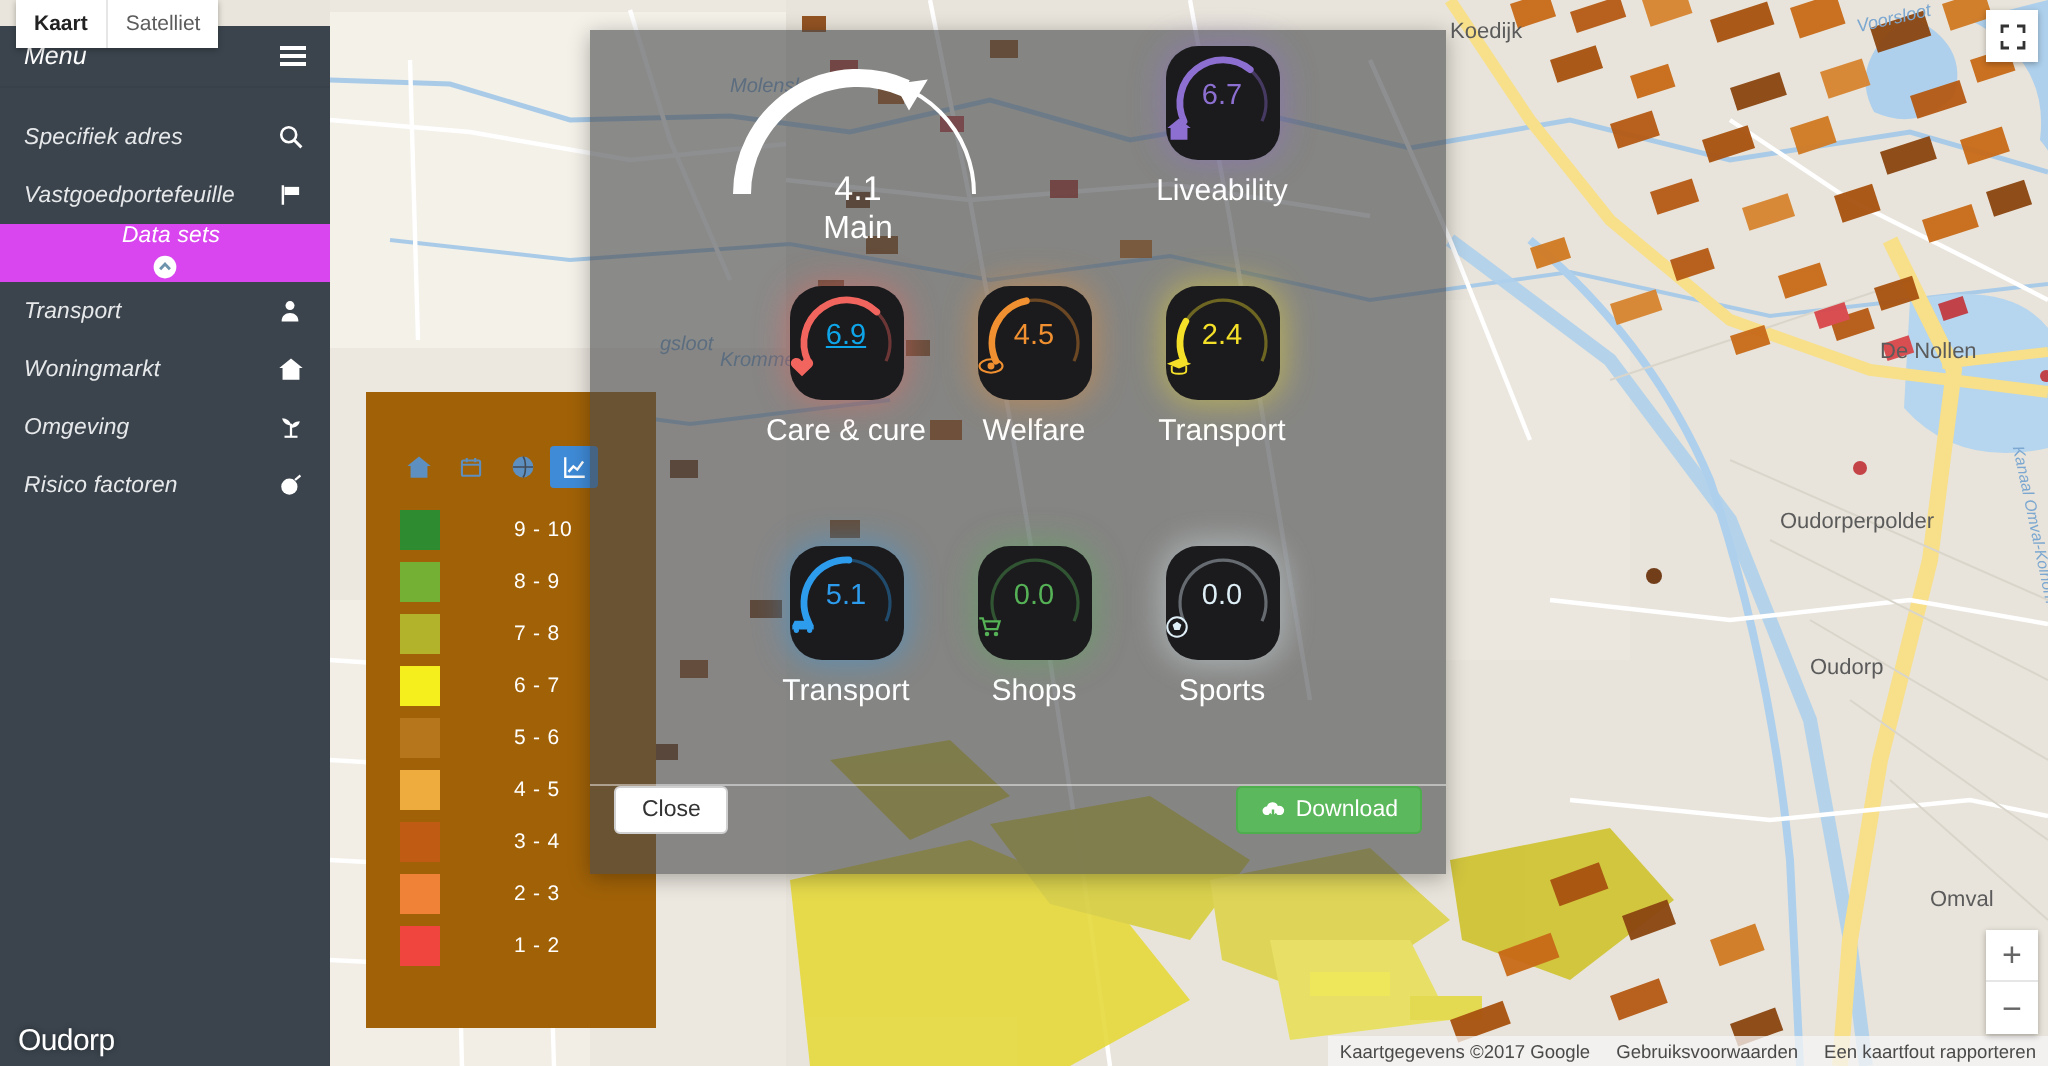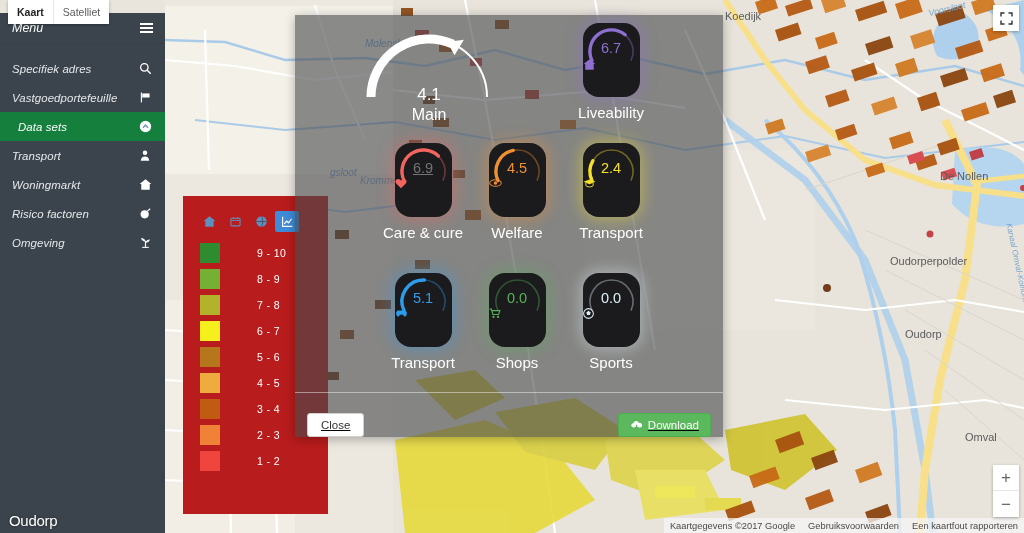--- a/index.html
+++ b/index.html
@@ -39,21 +39,21 @@
   }
   .side-head .lbl { flex:1; }
   .burger { width:13px; }
   .burger i { display:block; height:1.6px; background:#fff; margin:2.4px 0; }
   .side-item {
     height:29px; display:flex; align-items:center;
     padding:0 12px; color:#e6e8ea; font-size:11.4px;
     cursor:pointer; position:relative;
   }
   .side-item .lbl { flex:1; letter-spacing:.1px;}
-  .side-item.active { background:#15803d; color:#fff; }
+  .side-item.active { background:#d946ef; color:#fff;flex-direction:column; }
   .side-item.active .lbl { padding-left:6px; }
   .side-icon { width:16px; height:16px; display:flex; align-items:center;
                justify-content:center; color:#fff; }
   .side-icon svg { display:block; }
   .side-gap { height:10px; }
 
   
   #map-tabs {
     position:absolute; left:8px; top:0px; display:flex;
     background:#fff; box-shadow:0 1px 3px rgba(0,0,0,.3);
@@ -96,21 +96,21 @@
     position:absolute; right:0; bottom:0; height:15px; z-index:25;
     display:flex; align-items:center; gap:13px; padding:0 6px;
     font-size:9.3px; color:#4a4a4a;
     background:rgba(245,245,245,.75);
   }
   #attrib span { cursor:pointer; white-space:nowrap; }
 
   
   #legend {
     position:absolute; left:183px; top:196px; width:145px; height:318px;
-    background:#b91c1c; z-index:40; padding-top:9px;
+    background:#a16207; z-index:40; padding-top:21px;
   }
   .legend-tabs { display:flex; gap:2px; padding:6px 10px 2px 14px; }
   .legend-tab {
     width:24px; height:21px; display:flex; align-items:center;
     justify-content:center; color:#5d8fc0; cursor:pointer;
     border:1px solid transparent; border-radius:2px;
   }
   .legend-tab.active { background:#3f8bd8; color:#fff; }
   .legend-rows { padding:6px 0 0 0; }
   .legend-row {
@@ -123,23 +123,22 @@
 
   
   #modal {
     position:absolute; left:295px; top:15px; width:428px; height:422px;
     background:rgba(72,74,77,.62); z-index:60;
     box-shadow:0 2px 10px rgba(0,0,0,.3);
   }
   .modal-body { position:relative; height:377px; }
   .modal-foot {
     height:45px; border-top:1px solid rgba(255,255,255,.45);
-    display:flex; align-items:flex-end; justify-content:space-between;
+    display:flex; align-items:flex-start; justify-content:space-between;
     padding:0 12px;
-    text-decoration:underline;
   }
   #close-btn {
     background:#fff; border:1px solid #d0d0d0; border-radius:3px;
     padding:5px 13px; font-size:11.5px; color:#333; cursor:pointer;
   }
   #dl-btn {
     background:#5cb85c; border:1px solid #4cae4c; border-radius:3px;
     padding:5px 11px; font-size:11.5px; color:#fff; cursor:pointer;
     display:flex; align-items:center; gap:5px;
   }
@@ -155,21 +154,21 @@
   #main-gauge .mg-lbl {
     position:absolute; left:0; right:0; top:83px; text-align:center;
     color:#fff; font-size:16px;
   }
 
   
   .tile-wrap {
     position:absolute; width:96px; text-align:center;
   }
   .tile {
-    width:57px; height:74px; border-radius:16px;
+    width:57px; height:57px; border-radius:16px;
     margin:0 auto; position:relative;
     background:#1b1b1d;
   }
   .tile svg { position:absolute; left:0; top:0; }
   .tile .t-val {
     position:absolute; left:0; right:0; top:17px; text-align:center;
     font-size:14.5px; font-weight:normal;
   }
   .tile .t-ico {
     position:absolute; left:0; right:0; top:35px;
@@ -328,21 +327,21 @@
   <div id="map-labels">
       <div class="map-label water-label" style="left: 200px; top: 38px; font-size: 10px;">Molensloot</div>
       <div class="map-label water-label" style="left: 195px; top: 175px; font-size: 10px;">Kromme Sloot</div>
       <div class="map-label water-label" style="left: 165px; top: 167px; font-size: 10px;">gsloot</div>
       <div class="map-label" style="left: 560px; top: 10px; font-size: 11px;">Koedijk</div>
       <div class="map-label water-label" style="left: 763px; top: 4px; font-size: 9px; transform: rotate(-13deg);">Voorsloot</div>
       <div class="map-label" style="left: 775px; top: 170px; font-size: 11px;">De Nollen</div>
       <div class="map-label" style="left: 725px; top: 255px; font-size: 11px;">Oudorperpolder</div>
       <div class="map-label" style="left: 740px; top: 328px; font-size: 11px;">Oudorp</div>
       <div class="map-label water-label" style="left: 812px; top: 258px; font-size: 8px; transform: rotate(78deg);">Kanaal Omval-Kolhorn</div>
-      <div class="map-label" style="left: 800px; top: 431px; font-size: 11px;">Omval</div>
+      <div class="map-label" style="left: 800px; top: 444px; font-size: 11px;">Omval</div>
     </div>
 </div>
 
 <div id="map-tabs">
     <div class="active">Kaart</div>
     <div class="">Satelliet</div>
   </div>
 
 <div id="fs-btn">
   <svg width="13" height="13" viewBox="0 0 13 13">
@@ -412,36 +411,36 @@
       </div>
       <div class="side-item">
         <span class="lbl">Woningmarkt</span>
         <span class="side-icon">
           <svg width="13" height="13" viewBox="0 0 16 16">
             <path d="M8 1.6 0.8 7.4h2v7.2h10.4V7.4h2z" fill="currentColor"></path>
           </svg>
         </span>
       </div>
       <div class="side-item">
-        <span class="lbl">Risico factoren</span>
-        <span class="side-icon">
-          <svg width="13" height="13" viewBox="0 0 16 16">
-            <circle cx="7" cy="9" r="5" fill="currentColor"></circle>
-            <path d="M10 4.4 13.4 1.6l.8 1.2-3.2 2.6z" fill="currentColor"></path>
-          </svg>
-        </span>
-      </div>
-      <div class="side-item">
         <span class="lbl">Omgeving</span>
         <span class="side-icon">
           <svg width="13" height="13" viewBox="0 0 16 16">
             <path d="M8 14V6" stroke="currentColor" stroke-width="1.4"></path>
             <path d="M8 7C5 7 3 5 2.6 2.6 5.4 2.8 7.6 4.2 8 7z" fill="currentColor"></path>
             <path d="M8 8.4c3 0 5-1.6 5.4-4-2.8.2-5 1.4-5.4 4z" fill="currentColor"></path>
             <path d="M4 14h8" stroke="currentColor" stroke-width="1.3"></path>
+          </svg>
+        </span>
+      </div>
+      <div class="side-item">
+        <span class="lbl">Risico factoren</span>
+        <span class="side-icon">
+          <svg width="13" height="13" viewBox="0 0 16 16">
+            <circle cx="7" cy="9" r="5" fill="currentColor"></circle>
+            <path d="M10 4.4 13.4 1.6l.8 1.2-3.2 2.6z" fill="currentColor"></path>
           </svg>
         </span>
       </div>
     </div>
 </div>
 
 <div id="legend">
   <div class="legend-tabs" id="legend-tabs">
       <div class="legend-tab">
         <svg width="13" height="13" viewBox="0 0 16 16">
@@ -536,21 +535,21 @@
             </div>
           </div>
           <div class="tile-name">Liveability</div>
         </div>
         <div class="tile-wrap" style="left: 80px; top: 128px;">
           <div class="tile" style="box-shadow: rgba(242, 101, 95, 0.45) 0px 0px 16px 2px;">
             <svg width="57" height="57" viewBox="0 0 57 57">
               <path d="M9.0 37.6 A21.5 21.5 0 1 1 48.0 37.6" stroke="rgba(242,101,95,0.38)" stroke-width="1.6" fill="none"></path>
               <path d="M9.0 37.6 A21.5 21.5 0 0 1 43.4 13.0" stroke="#f2655f" stroke-width="3.4" stroke-linecap="round" fill="none"></path>
             </svg>
-            <div class="t-val" style="color: #737373; text-decoration: underline;">6.9</div>
+            <div class="t-val" style="color: #0ea5e9; text-decoration: underline;">6.9</div>
             <div class="t-ico" style="color: rgb(242, 101, 95);">
               <svg width="12" height="11" viewBox="0 0 16 14">
                 <path d="M8 13.2 1.6 7C-0.6 4.6 1 1 4.2 1 6 1 7.4 2.2 8 3.2 8.6 2.2 10 1 11.8 1 15 1 16.6 4.6 14.4 7z" fill="currentColor"></path>
               </svg>
             </div>
           </div>
           <div class="tile-name">Care &amp; cure</div>
         </div>
         <div class="tile-wrap" style="left: 174px; top: 128px;">
           <div class="tile" style="box-shadow: rgba(240, 144, 48, 0.45) 0px 0px 16px 2px;">

